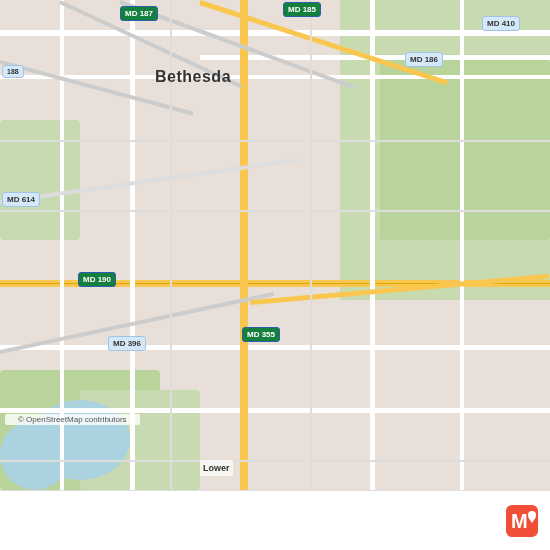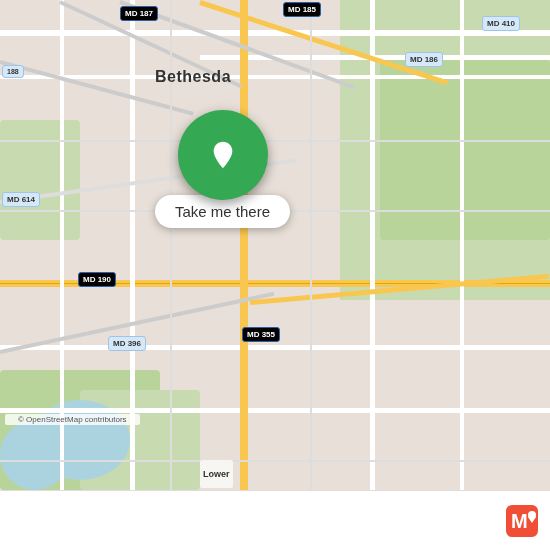--- a/index.html
+++ b/index.html
@@ -46,29 +46,29 @@
       background: #aad3df;
       border-radius: 50%;
     }
 
     
     .road-label {
       position: absolute;
       font-size: 9px;
       color: #333;
       background: rgba(255,255,255,0.7);
-      padding: 9px 3px;
+      padding: 3px 3px;
       border-radius: 2px;
       white-space: nowrap;
       font-weight: bold;
     }
 
     .route-badge {
       position: absolute;
-      background: #000000;
+      background: #15803d;
       color: white;
       font-size: 8px;
       font-weight: bold;
       padding: 2px 4px;
       border-radius: 3px;
       border: 1px solid #2a60a9;
       white-space: nowrap;
     }
 
     
@@ -224,30 +224,20 @@
   <div class="route-badge" style="left:482px;top:16px;background:#d4e8f7;color:#333;border-color:#a0c4e8;">MD 410</div>
   <div class="route-badge" style="left:405px;top:52px;background:#d4e8f7;color:#333;border-color:#a0c4e8;">MD 186</div>
   <div class="route-badge" style="left:2px;top:65px;background:#d4e8f7;color:#333;border-color:#a0c4e8;font-size:7px;">188</div>
   <div class="route-badge" style="left:2px;top:192px;background:#d4e8f7;color:#333;border-color:#a0c4e8;">MD 614</div>
   <div class="route-badge" style="left:78px;top:272px;">MD 190</div>
   <div class="route-badge" style="left:242px;top:327px;">MD 355</div>
   <div class="route-badge" style="left:108px;top:336px;background:#d4e8f7;color:#333;border-color:#a0c4e8;">MD 396</div>
 
   <div class="road-label" style="left:200px;top:460px;transform:rotate(0deg);">Lower</div>
 
-  <div class="map-button-overlay">
-    <div class="green-circle">
-
-      <svg class="pin-icon" viewBox="0 0 24 24" fill="none" xmlns="http://www.w3.org/2000/svg">
-        <circle cx="12" cy="10" r="4" fill="white" stroke="white" stroke-width="1"></circle>
-        <path d="M12 2C8.13 2 5 5.13 5 9c0 5.25 7 13 7 13s7-7.75 7-13c0-3.87-3.13-7-7-7zm0 9.5c-1.38 0-2.5-1.12-2.5-2.5s1.12-2.5 2.5-2.5 2.5 1.12 2.5 2.5-1.12 2.5-2.5 2.5z" fill="white"></path>
-      </svg>
-    </div>
-    <button class="take-me-there-btn">Take me there</button>
-  </div>
 
   <div class="osm-credit">© OpenStreetMap contributors</div>
 </div>
 
 <div id="bottom-bar">
   <div class="location-text">
   </div>
   <div class="moovit-logo">
 
     <svg width="32" height="32" viewBox="0 0 32 32" xmlns="http://www.w3.org/2000/svg">

